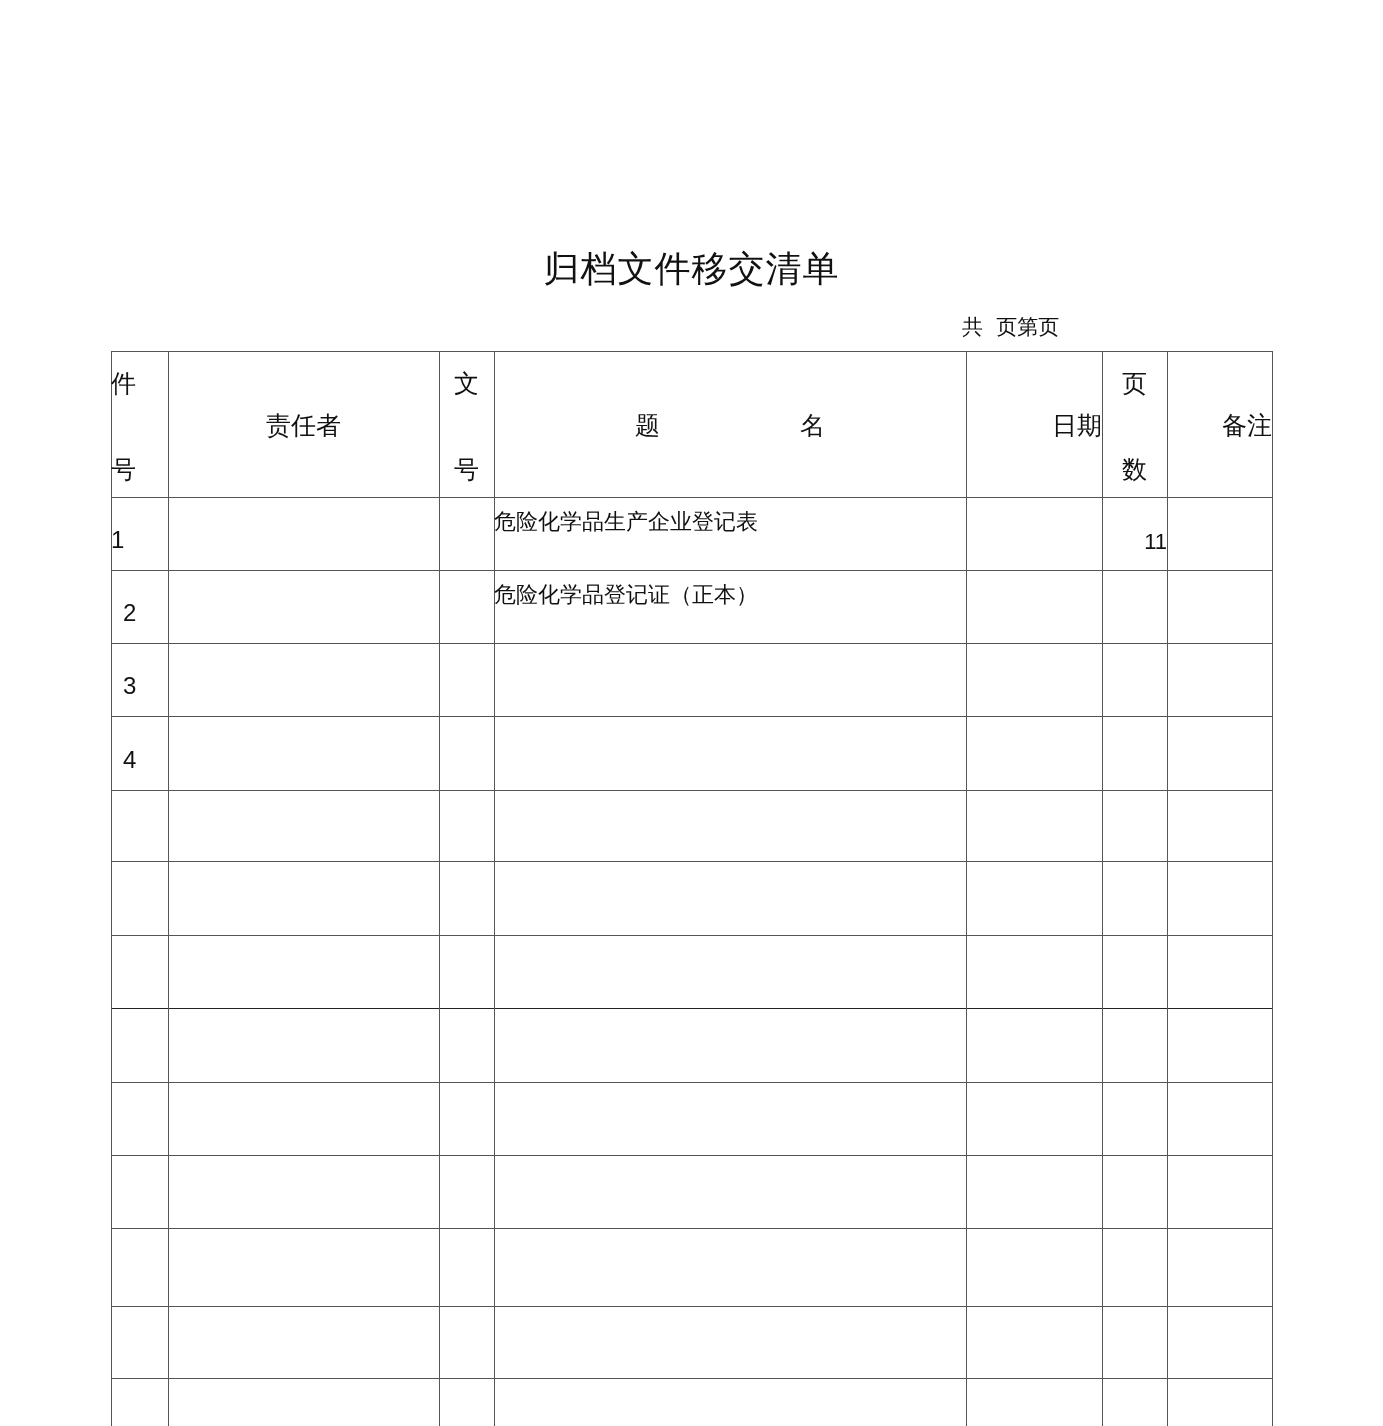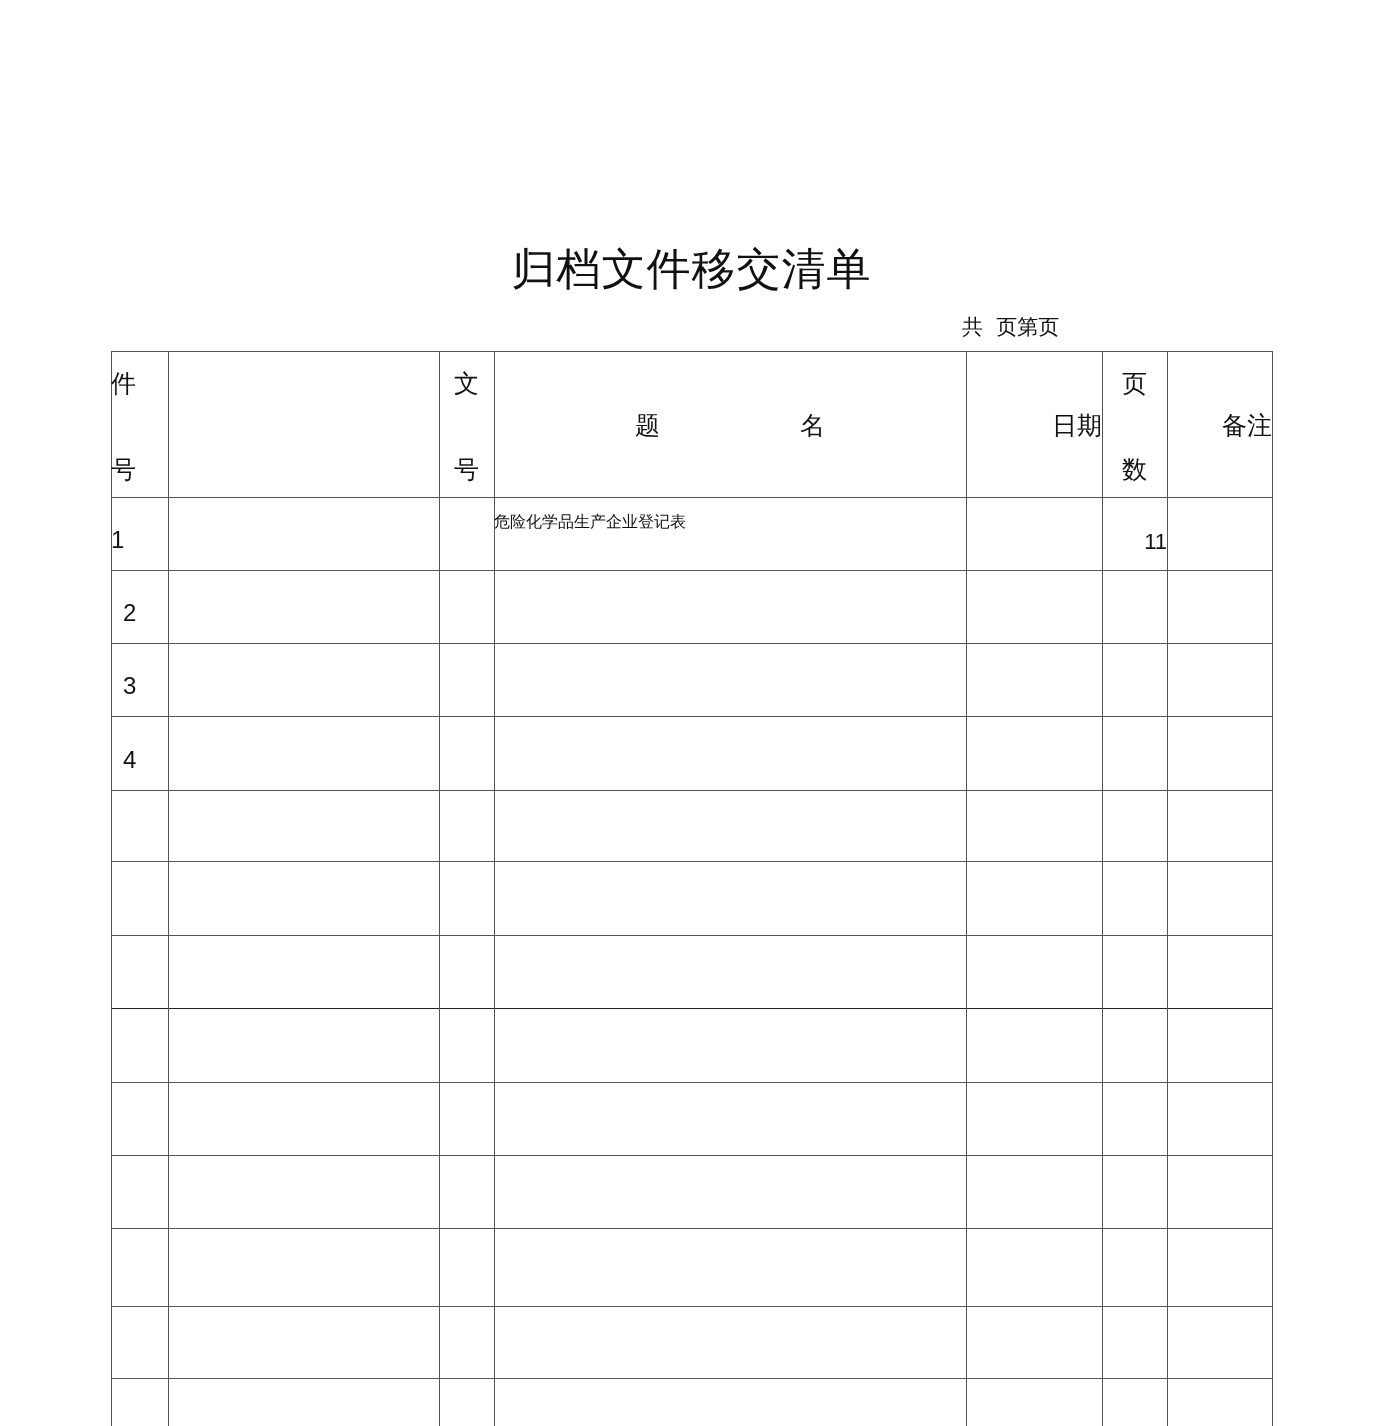--- a/index.html
+++ b/index.html
@@ -2,21 +2,21 @@
 <html><head>
 <meta charset="utf-8">
 <style>
   html, body { margin: 0; padding: 0; background: #ffffff; }
   body {
     width: 1383px; height: 1426px; position: relative; overflow: hidden;
     font-family: "DejaVu Serif", "Liberation Serif", serif; color: #111;
   }
   .title {
     position: absolute; left: 0; width: 1383px; top: 243px;
-    text-align: center; font-size: 44px; letter-spacing: 1px; line-height: 52px;
+    text-align: center; font-size: 36px; letter-spacing: 1px; line-height: 52px;
   }
   .pageinfo {
     position: absolute; left: 962px; top: 313px; font-size: 21px; line-height: 28px; white-space: pre;
   }
   .grid { position: absolute; left: 0; top: 0; width: 1383px; height: 1426px; }
   .hline { position: absolute; left: 111px; width: 1161px; height: 1px; background: #555; }
   .vline { position: absolute; top: 351px; width: 1px; height: 1075px; background: #555; }
   .cell-text { position: absolute; font-size: 24px; line-height: 30px; }
   .sans { font-family: "Liberation Sans", "DejaVu Sans", sans-serif; }
   .hdr { position: absolute; font-size: 25px; line-height: 30px; }
@@ -48,31 +48,33 @@
   <div class="vline" style="left:168px"></div>
   <div class="vline" style="left:439px"></div>
   <div class="vline" style="left:494px"></div>
   <div class="vline" style="left:966px"></div>
   <div class="vline" style="left:1102px"></div>
   <div class="vline" style="left:1167px"></div>
   <div class="vline" style="left:1272px"></div>
 
   <div class="hdr" style="left:111px;top:369px">件</div>
   <div class="hdr" style="left:111px;top:455px">号</div>
+  <div class="hdr" style="left:168px;width:271px;top:411px;text-align:center">责任者</div>
   <div class="hdr" style="left:439px;width:55px;top:369px;text-align:center">文</div>
   <div class="hdr" style="left:439px;width:55px;top:455px;text-align:center">号</div>
   <div class="hdr" style="left:635px;top:411px">题</div>
   <div class="hdr" style="left:800px;top:411px">名</div>
   <div class="hdr" style="left:966px;width:136px;top:411px;text-align:right">日期</div>
   <div class="hdr" style="left:1102px;width:65px;top:369px;text-align:center">页</div>
   <div class="hdr" style="left:1102px;width:65px;top:455px;text-align:center">数</div>
   <div class="hdr" style="left:1167px;width:105px;top:411px;text-align:right">备注</div>
 
   <div class="cell-text sans" style="left:111px;top:525px">1</div>
-  <div class="cell-text" style="left:494px;top:507px;font-size:16px">危险化学品生产企业登记表</div>
+  <div class="cell-text" style="left:494px;top:507px;font-size:22px">危险化学品生产企业登记表</div>
   <div class="cell-text sans" style="left:1102px;width:65px;top:527px;text-align:right;font-size:22px">11</div>
 
   <div class="cell-text sans" style="left:123px;top:598px">2</div>
+  <div class="cell-text" style="left:494px;top:580px;font-size:22px">危险化学品登记证（正本）</div>
 
   <div class="cell-text sans" style="left:123px;top:671px">3</div>
 
   <div class="cell-text sans" style="left:123px;top:745px">4</div>
 </div>
 
 </body></html>

